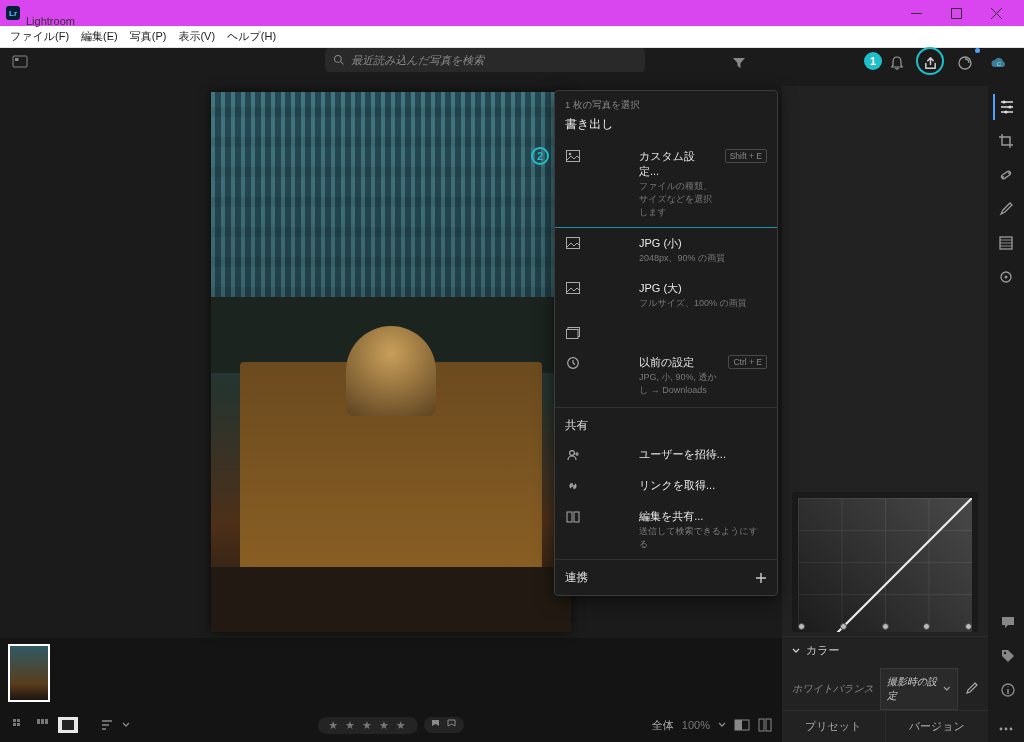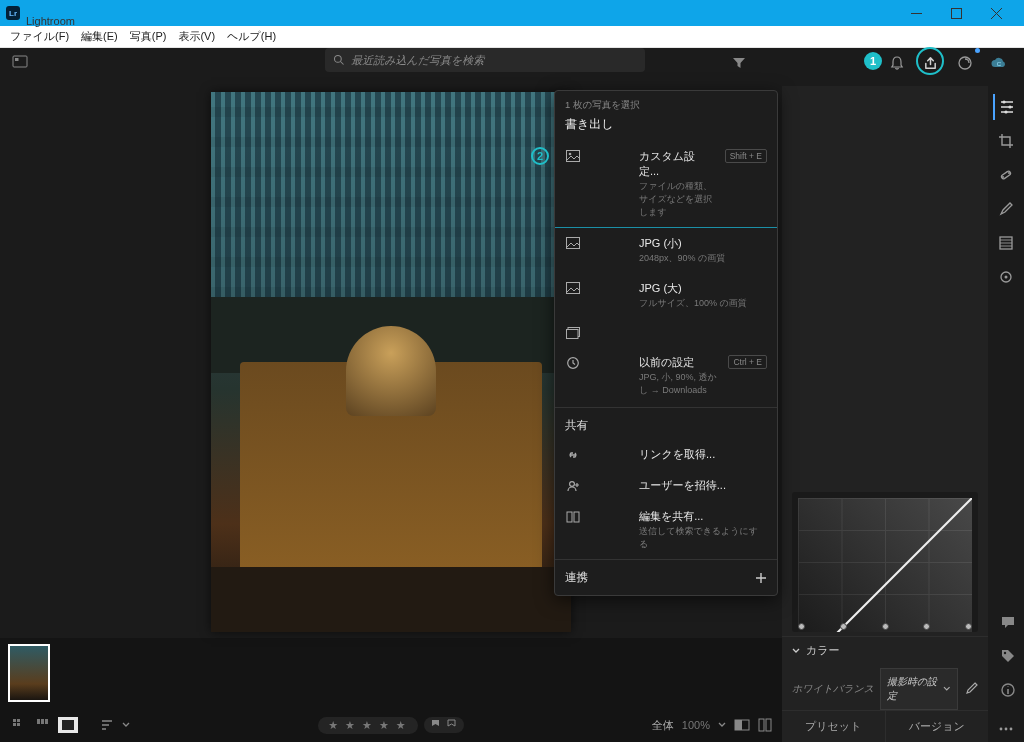--- a/index.html
+++ b/index.html
@@ -1,19 +1,19 @@
 <!DOCTYPE html>
 <html><head>
 <meta charset="utf-8">
 <style>
   * { box-sizing: border-box; margin: 0; padding: 0; font-family: "Segoe UI", "Yu Gothic UI", sans-serif; }
   html, body { width: 1024px; height: 742px; overflow: hidden; background: #fff; user-select: none; }
 
   
-  .titlebar { height: 26px; display: flex; align-items: center; background: #0ea5e9; padding: 0 8px 0 6px; font-size: 11px; color: #333; }
+  .titlebar { height: 26px; display: flex; align-items: center; background: #d946ef; padding: 0 8px 0 6px; font-size: 11px; color: #333; }
   .titlebar .logo { width: 14px; height: 14px; background:#032138; border-radius:3px; display:flex;align-items:center;justify-content:center;color:#68b9ff;font-size:8px;font-weight:bold;margin-right:6px;}
   .titlebar .title { flex: 1; margin-top: 16px; }
   .titlebar .winbtn { width: 40px; height: 26px; display:flex;align-items:center;justify-content:center; color:#333; }
   .titlebar .winbtn svg { width: 11px; height: 11px; }
 
   
   .menubar { height: 22px; display: flex; align-items: center; background: #fff; padding: 0 4px; font-size: 11px; color:#222; border-bottom:1px solid #e5e5e5;}
   .menubar .menuitem { padding: 2px 6px; }
 
   
@@ -448,37 +448,37 @@
         </div>
         <div class="kbd">Ctrl + E</div>
       </div>
 
       <div class="divider"></div>
       <div class="po-section">共有</div>
 
       <div class="po-item">
         <div class="ico">
             <svg width="14" height="14" viewBox="0 0 14 14">
-              <path d="M5 9 A3 3 0 0 1 5 5 L7 5 M9 5 A3 3 0 0 1 9 9 L7 9 M5 7 H9" fill="none" stroke="#aaa" stroke-width="1.3"></path>
-            </svg>
-          </div>
-        <div class="txt">
-            <div class="main">リンクを取得...</div>
-          </div>
-      </div>
-
-      <div class="po-item">
-        <div class="ico">
-            <svg width="14" height="14" viewBox="0 0 14 14">
               <circle cx="6" cy="5" r="2.4" fill="none" stroke="#aaa" stroke-width="1.2"></circle>
               <path d="M2 12 A4 4 0 0 1 10 12 M11 4 V8 M9 6 H13" fill="none" stroke="#aaa" stroke-width="1.2"></path>
             </svg>
           </div>
         <div class="txt">
             <div class="main">ユーザーを招待...</div>
+          </div>
+      </div>
+
+      <div class="po-item">
+        <div class="ico">
+            <svg width="14" height="14" viewBox="0 0 14 14">
+              <path d="M5 9 A3 3 0 0 1 5 5 L7 5 M9 5 A3 3 0 0 1 9 9 L7 9 M5 7 H9" fill="none" stroke="#aaa" stroke-width="1.3"></path>
+            </svg>
+          </div>
+        <div class="txt">
+            <div class="main">リンクを取得...</div>
           </div>
       </div>
 
       <div class="po-item">
         <div class="ico">
             <svg width="14" height="14" viewBox="0 0 14 14">
               <rect x="1" y="2" width="5" height="10" fill="none" stroke="#aaa"></rect>
               <rect x="8" y="2" width="5" height="10" fill="none" stroke="#aaa"></rect>
             </svg>
           </div>

